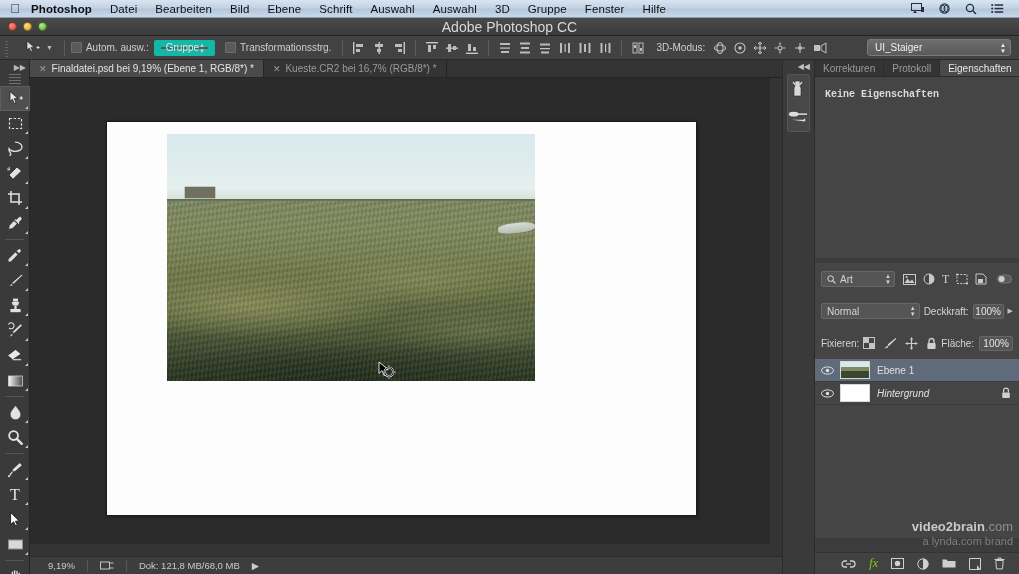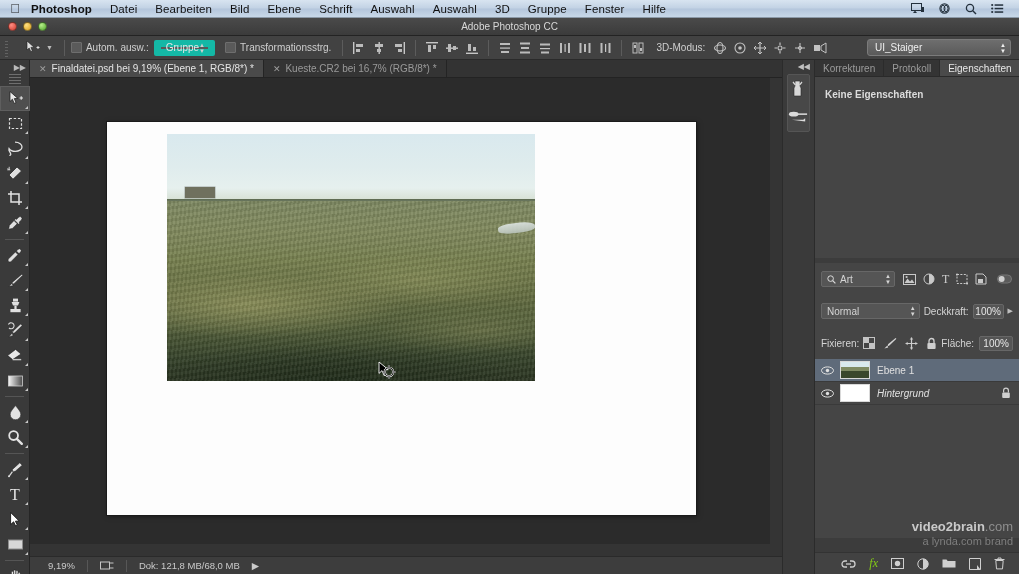--- a/index.html
+++ b/index.html
@@ -33,21 +33,21 @@
     border-bottom: 1px solid #232323;
     display: flex; align-items: center;
   }
   .traffic { display: flex; gap: 6px; padding-left: 8px; }
   .tl { width: 9px; height: 9px; border-radius: 50%; border: 1px solid rgba(0,0,0,.45); }
   .tl.r { background: radial-gradient(circle at 35% 30%, #ff8d82, #cf3c2e); }
   .tl.y { background: radial-gradient(circle at 35% 30%, #ffe083, #d9a01c); }
   .tl.g { background: radial-gradient(circle at 35% 30%, #b7f08a, #4fa52c); }
   .titlebar .apptitle {
     position: absolute; left: 0; right: 0; text-align: center;
-    font-size: 10px; color: #d8d8d8;
+    font-size: 14px; color: #d8d8d8;
   }
 
   
   .optbar {
     position: absolute; left: 0; top: 36px; width: 1019px; height: 24px;
     background: #424242; border-bottom: 1px solid #2a2a2a;
     display: flex; align-items: center; font-size: 10px; color: #cfcfcf;
   }
   .grip { width: 10px; height: 18px; margin: 0 2px 0 3px;
     background-image: repeating-linear-gradient(180deg,#7d7d7d 0 1px,transparent 1px 3px);
@@ -177,21 +177,21 @@
   .panels { position: absolute; left: 815px; top: 60px; width: 204px; height: 514px; background: #3c3c3c; }
   .panel-tabs {
     height: 17px; background: #333333; display: flex; align-items: stretch;
     font-size: 10px; border-bottom: 1px solid #2a2a2a;
   }
   .ptab { padding: 0 8px; display: flex; align-items: center; color: #9b9b9b; background: #343434;
     border-right: 1px solid #2b2b2b; white-space: nowrap; }
   .ptab.active { background: #4a4a4a; color: #e8e8e8; }
   .pmenu { margin-left: auto; display: flex; align-items: center; padding: 0 6px; color: #c8c8c8; font-size: 9px; }
   .prop-body { height: 181px; padding: 12px 10px; font-size: 10px; color: #dcdcdc; font-weight: bold;
-    background: #454545; }
+    background: #454545; font-family: Liberation Mono, monospace; }
   .panel-gap { height: 5px; background: #3c3c3c; }
 
   .layer-row {
     height: 22px; display: flex; align-items: center; padding: 16px 6px; gap: 4px;
     font-size: 10px; color: #d5d5d5; background: #454545;
   }
   .lf-search {
     flex: 1; height: 16px; background: #555; border: 1px solid #676767; border-radius: 2px;
     display: flex; align-items: center; gap: 4px; padding: 0 3px 0 5px; max-width: 74px;
   }

